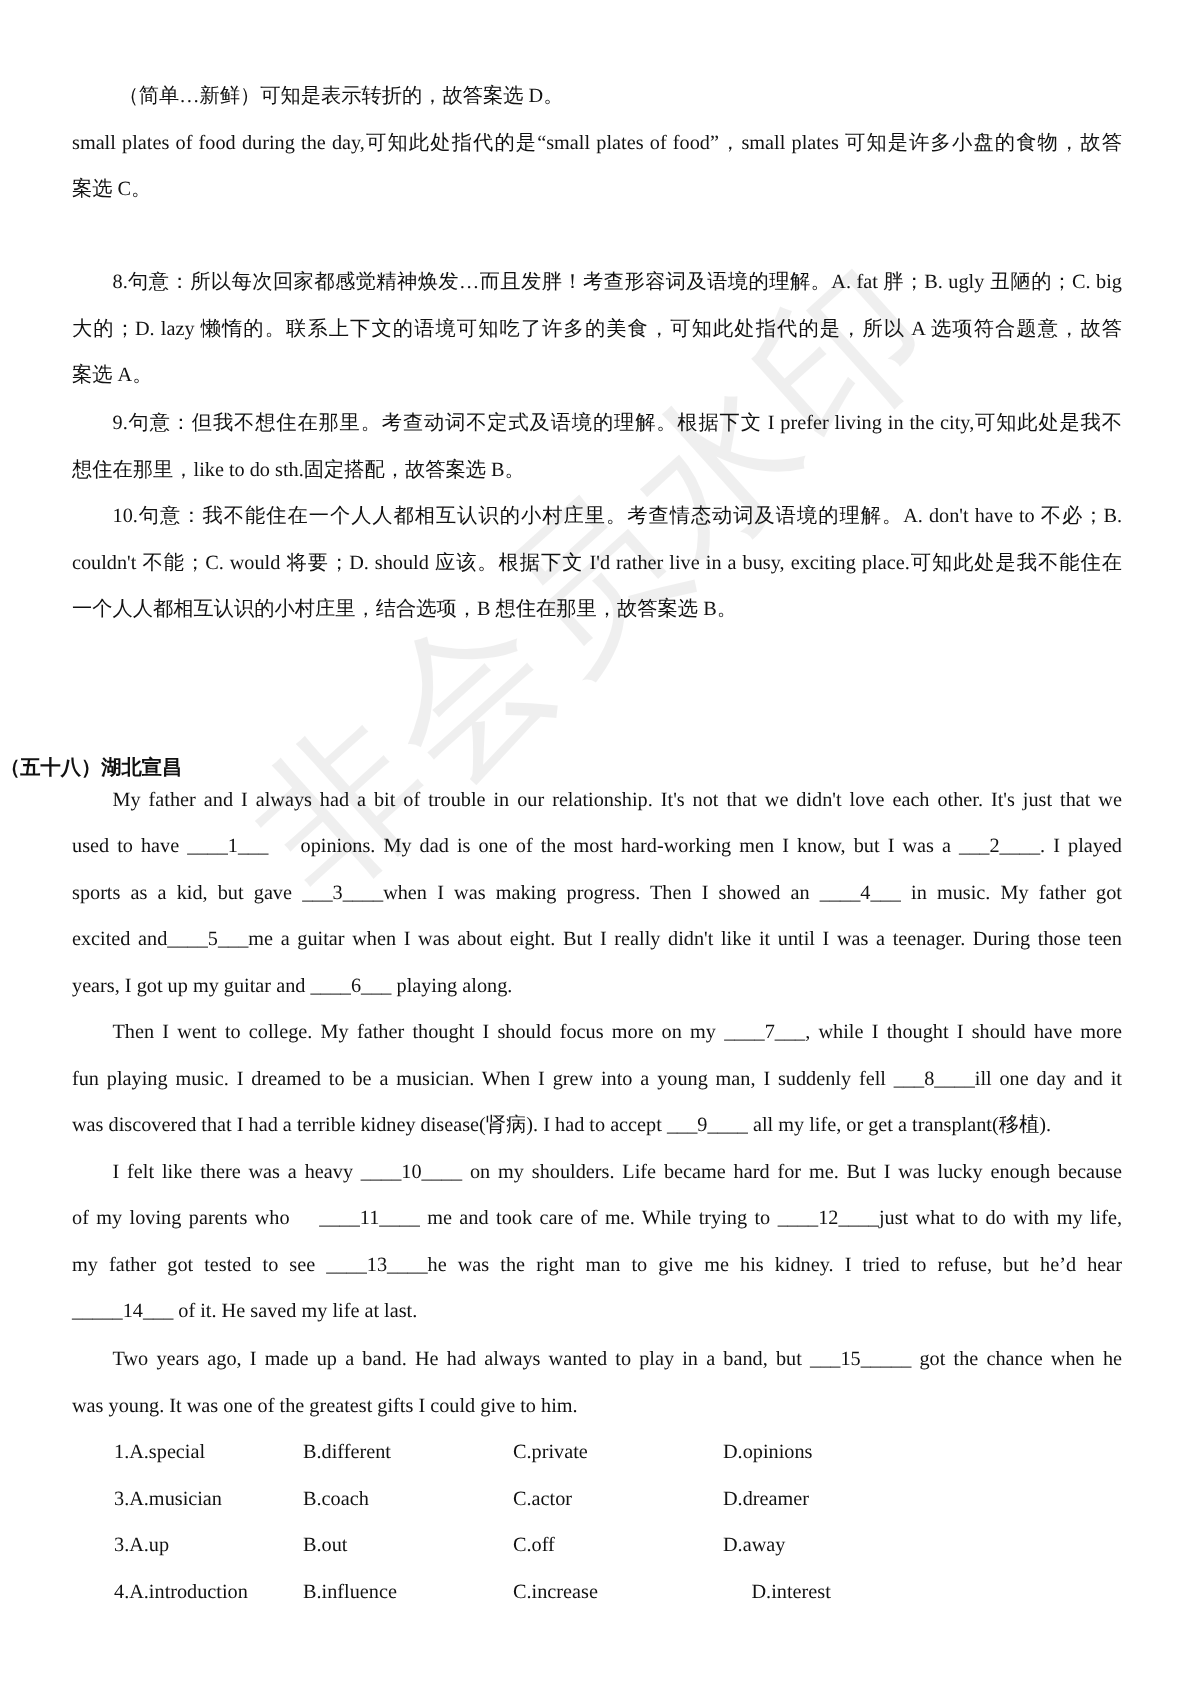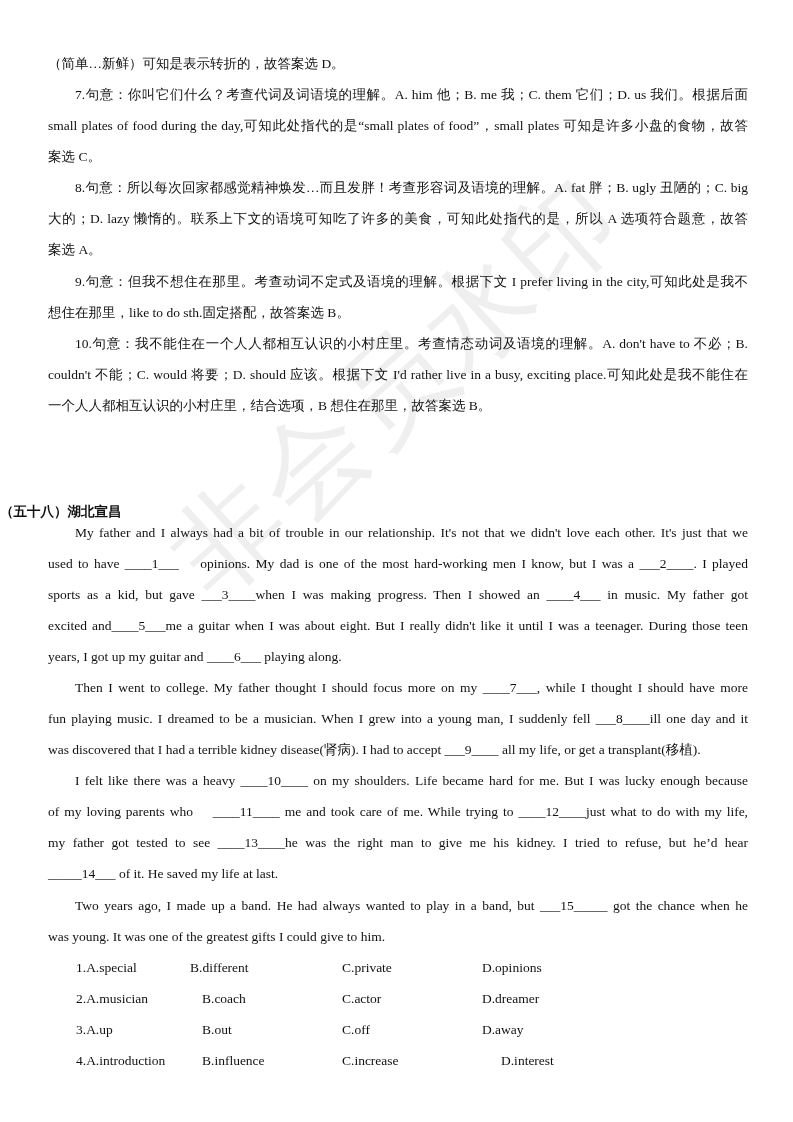--- a/index.html
+++ b/index.html
@@ -30,26 +30,25 @@
       white-space: nowrap; letter-spacing: 4px; pointer-events: none;
     }
   </style>
 </head>
 <body>
 
 <div class="page">
 
   <div class="watermark">非会员水印</div>
 
-  <div class="para" style="top:48px;">
+  <div class="para" style="top:48px;margin-left:31px;">
     <span class="line">（简单…新鲜）可知是表示转折的，故答案选 D。</span>
   </div>
 
   <div class="para" style="top:79px;">
-    <span class="jl" style="padding-left:27px;">7.句意：你叫它们什么？考查代词及词语境的理解。A. him 他；B. me 我；C. them 它们；D. us 我们。根据后面</span>
     <span class="jl">small plates of food during the day,可知此处指代的是“small plates of food”，small plates 可知是许多小盘的食物，故答</span>
     <span class="line">案选 C。</span>
   </div>
 
   <div class="para" style="top:172px;">
     <span class="jl" style="padding-left:27px;">8.句意：所以每次回家都感觉精神焕发…而且发胖！考查形容词及语境的理解。A. fat 胖；B. ugly 丑陋的；C. big</span>
     <span class="jl">大的；D. lazy 懒惰的。联系上下文的语境可知吃了许多的美食，可知此处指代的是，所以 A 选项符合题意，故答</span>
     <span class="line">案选 A。</span>
   </div>
 
@@ -87,26 +86,26 @@
     <span class="line">_____14___ of it. He saved my life at last.</span>
   </div>
 
   <div class="para" style="top:890px;">
     <span class="jl" style="padding-left:27px;">Two years ago, I made up a band. He had always wanted to play in a band, but ___15_____ got the chance when he</span>
     <span class="line">was young. It was one of the greatest gifts I could give to him.</span>
   </div>
 
   <div class="opt-row" style="top:960px;">
     <span class="opt" style="left:0;">1.A.special</span>
-    <span class="opt" style="left:114px;">B.different</span>
+    <span class="opt" style="left:126px;">B.different</span>
     <span class="opt" style="left:266px;">C.private</span>
     <span class="opt" style="left:406px;">D.opinions</span>
   </div>
   <div class="opt-row" style="top:991px;">
-    <span class="opt" style="left:0;">2.A.musician</span>
+    <span class="opt" style="left:0;">3.A.musician</span>
     <span class="opt" style="left:126px;">B.coach</span>
     <span class="opt" style="left:266px;">C.actor</span>
     <span class="opt" style="left:406px;">D.dreamer</span>
   </div>
   <div class="opt-row" style="top:1022px;">
     <span class="opt" style="left:0;">3.A.up</span>
     <span class="opt" style="left:126px;">B.out</span>
     <span class="opt" style="left:266px;">C.off</span>
     <span class="opt" style="left:406px;">D.away</span>
   </div>

